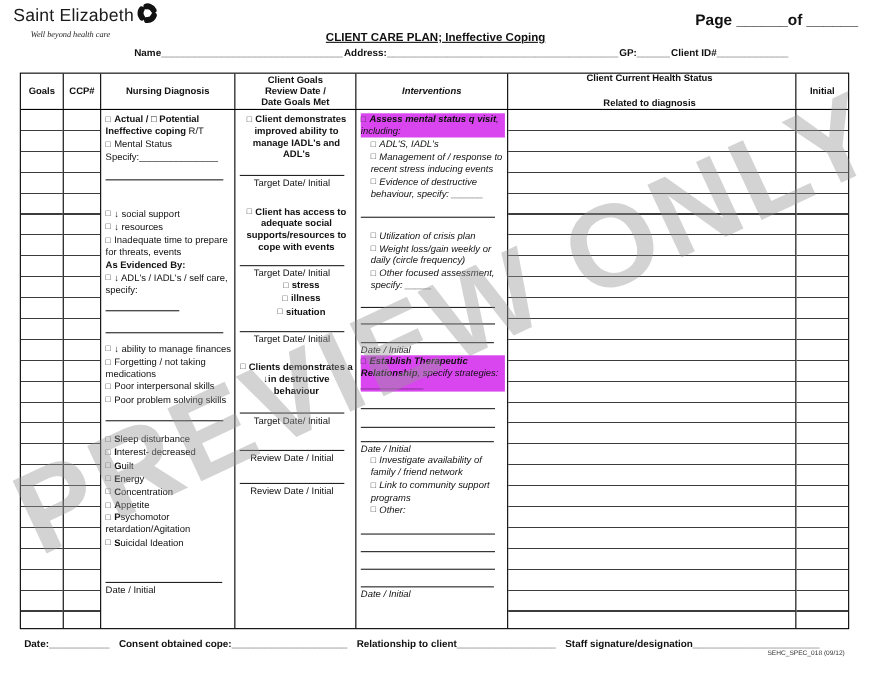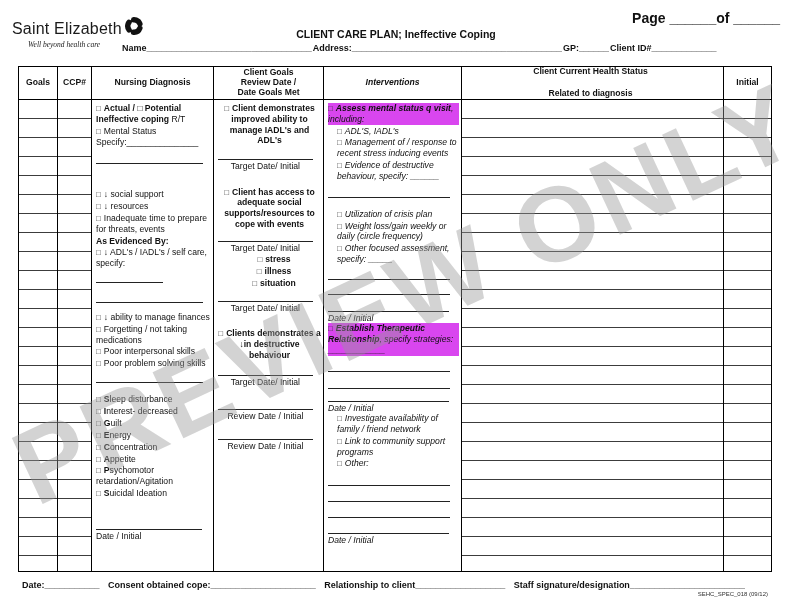--- a/index.html
+++ b/index.html
@@ -3,27 +3,27 @@
 <meta charset="utf-8">
 <style>
   html,body{margin:0;padding:0;}
   body{
     width:792px;height:612px;position:relative;overflow:hidden;
     background:#ffffff;
     font-family:"Liberation Sans","DejaVu Sans",sans-serif;
     color:#111;
   }
   
-  .logo{position:absolute;left:12px;top:20px;width:150px;}
+  .logo{position:absolute;left:12px;top:6px;width:150px;}
   .logo-row{display:flex;align-items:flex-start;}
   .logo-name{font-size:16px;letter-spacing:.2px;color:#1a1a1a;font-weight:500;}
   .logo-mark{margin-left:2px;margin-top:-4px;}
   .logo-tag{font-family:"Liberation Serif","DejaVu Serif",serif;font-style:italic;font-size:7.5px;margin:0 0 0 16px;color:#222;}
   .page-blank{position:absolute;right:12px;top:10px;font-weight:bold;font-size:14px;}
-  .doc-title{position:absolute;left:200px;right:200px;top:28px;text-align:center;font-weight:bold;font-size:10.5px;}
+  .doc-title{position:absolute;left:200px;right:200px;top:28px;text-align:center;font-weight:bold;font-size:10.5px;text-decoration:underline;}
   .name-line{position:absolute;left:122px;top:43px;font-weight:bold;font-size:9px;white-space:nowrap;}
   .name-line span{margin-right:1px;}
   
   .tbl{position:absolute;left:18px;top:66px;width:754px;height:506px;border:1.6px solid #000;box-sizing:border-box;display:flex;flex-direction:column;background:#fff;}
   .thead{display:flex;height:32px;border-bottom:1px solid #000;}
   .tbody{display:flex;flex:1;min-height:0;}
   .hc{box-sizing:border-box;border-right:1px solid #000;display:flex;align-items:center;justify-content:center;text-align:center;font-weight:bold;font-size:8.6px;line-height:1.15;padding:1px 2px;white-space:pre-line;}
   .bc{box-sizing:border-box;border-right:1px solid #000;overflow:hidden;position:relative;}
   .hc:last-child,.bc:last-child{border-right:none;}
   .c-date{width:39px;}

